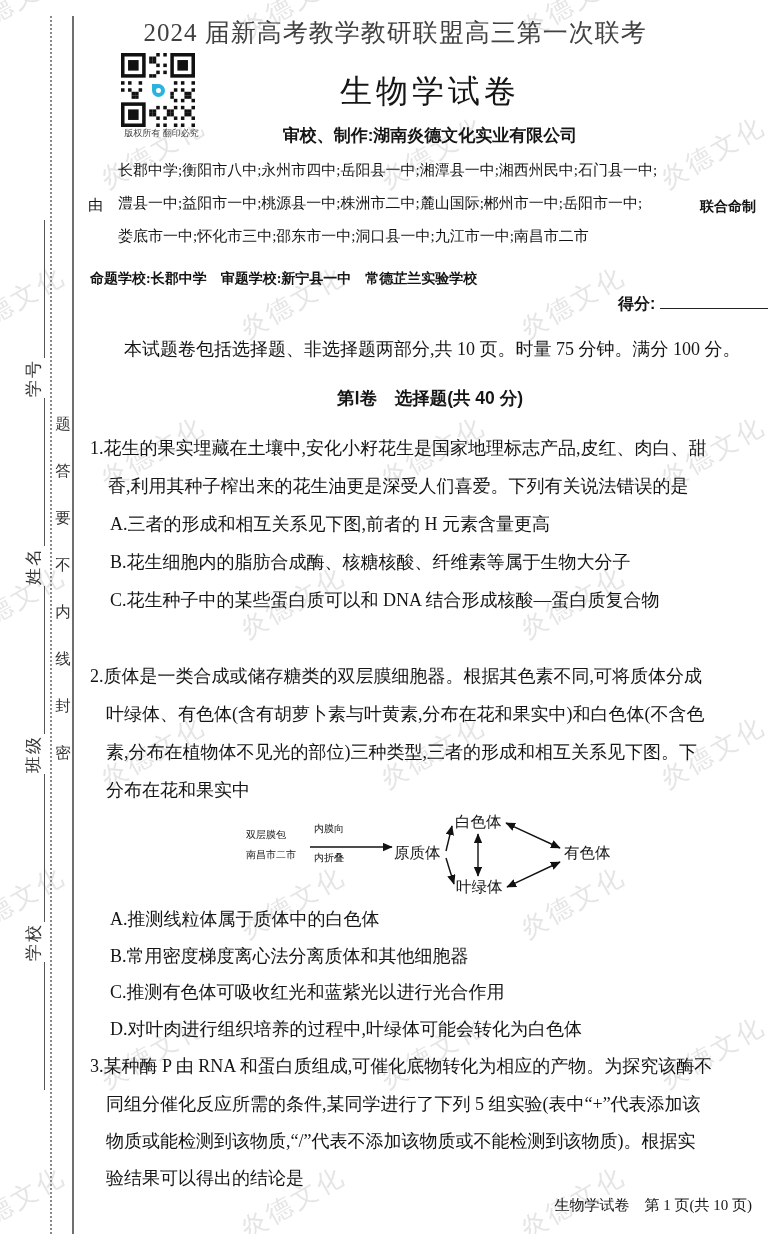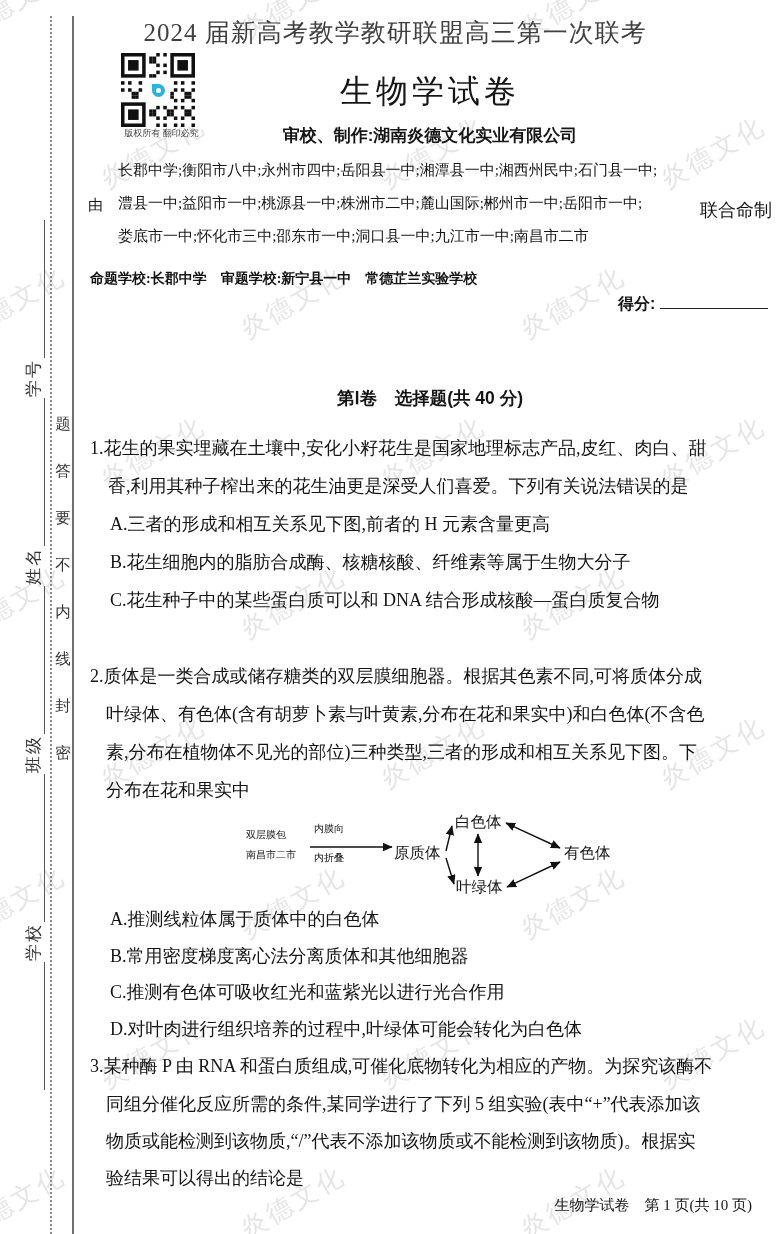--- a/index.html
+++ b/index.html
@@ -31,21 +31,21 @@
   .qr-logo i::after{content:"";position:absolute;left:4px;top:4px;width:5px;height:5px;
       border-radius:50%;background:#fff;}
   .qr-cap{left:114px;top:127px;width:95px;text-align:center;font-size:9px;color:#444;
       font-family:"Liberation Sans",sans-serif;}
   .ptitle{left:90px;top:70px;width:680px;text-align:center;font-size:32px;font-weight:normal;
       font-family:"Liberation Sans",sans-serif;letter-spacing:4px;}
   .producer{left:90px;top:124px;width:680px;text-align:center;font-size:17px;font-weight:bold;
       font-family:"Liberation Sans",sans-serif;}
   .by{left:88px;top:196px;font-size:15px;}
   .schools{left:118px;top:154px;width:585px;font-size:15px;line-height:33px;white-space:nowrap;}
-  .joint{left:700px;top:198px;font-size:18px;}
+  .joint{left:700px;top:198px;font-size:14px;font-weight:bold;}
   .committee{left:90px;top:250px;width:680px;text-align:left;font-size:14px;font-weight:bold;margin-top:20px;}
   .score{left:618px;top:292px;font-size:16px;font-weight:bold;font-family:"Liberation Sans",sans-serif;}
   .score-line{display:inline-block;width:108px;border-bottom:1.6px solid #222;height:16px;}
   .intro{left:124px;top:337px;font-size:18px;white-space:nowrap;}
   .section{left:90px;top:386px;width:680px;text-align:center;font-size:17.5px;font-weight:bold;
       font-family:"Liberation Sans",sans-serif;}
   
   .dsm{font-size:10px;} .dlb{font-size:15.5px;}
   .dg-arrows{position:absolute;left:240px;top:810px;z-index:2;}
   .footer{left:72px;top:1196px;width:680px;text-align:right;font-size:15px;}
@@ -205,20 +205,21 @@
   </div>
   <div class="abs joint">联合命制</div>
 
   <div class="abs committee">命题学校:长郡中学　审题学校:新宁县一中　常德芷兰实验学校</div>
 
   <div class="abs score">
     <span>得分:</span>
     <span class="score-line"></span>
   </div>
 
+  <div class="abs intro">本试题卷包括选择题、非选择题两部分,共 10 页。时量 75 分钟。满分 100 分。</div>
   <div class="abs section">第Ⅰ卷　选择题(共 40 分)</div>
 
   <div class="ln" style="top:437px;left:90px">1.花生的果实埋藏在土壤中,安化小籽花生是国家地理标志产品,皮红、肉白、甜</div>
   <div class="ln" style="top:475px;left:108px">香,利用其种子榨出来的花生油更是深受人们喜爱。下列有关说法错误的是</div>
   <div class="ln" style="top:513px;left:110px">A.三者的形成和相互关系见下图,前者的 H 元素含量更高</div>
   <div class="ln" style="top:551px;left:110px">B.花生细胞内的脂肪合成酶、核糖核酸、纤维素等属于生物大分子</div>
   <div class="ln" style="top:589px;left:110px">C.花生种子中的某些蛋白质可以和 DNA 结合形成核酸—蛋白质复合物</div>
 
   <div class="ln" style="top:665px;left:90px">2.质体是一类合成或储存糖类的双层膜细胞器。根据其色素不同,可将质体分成</div>
   <div class="ln" style="top:703px;left:106px">叶绿体、有色体(含有胡萝卜素与叶黄素,分布在花和果实中)和白色体(不含色</div>

